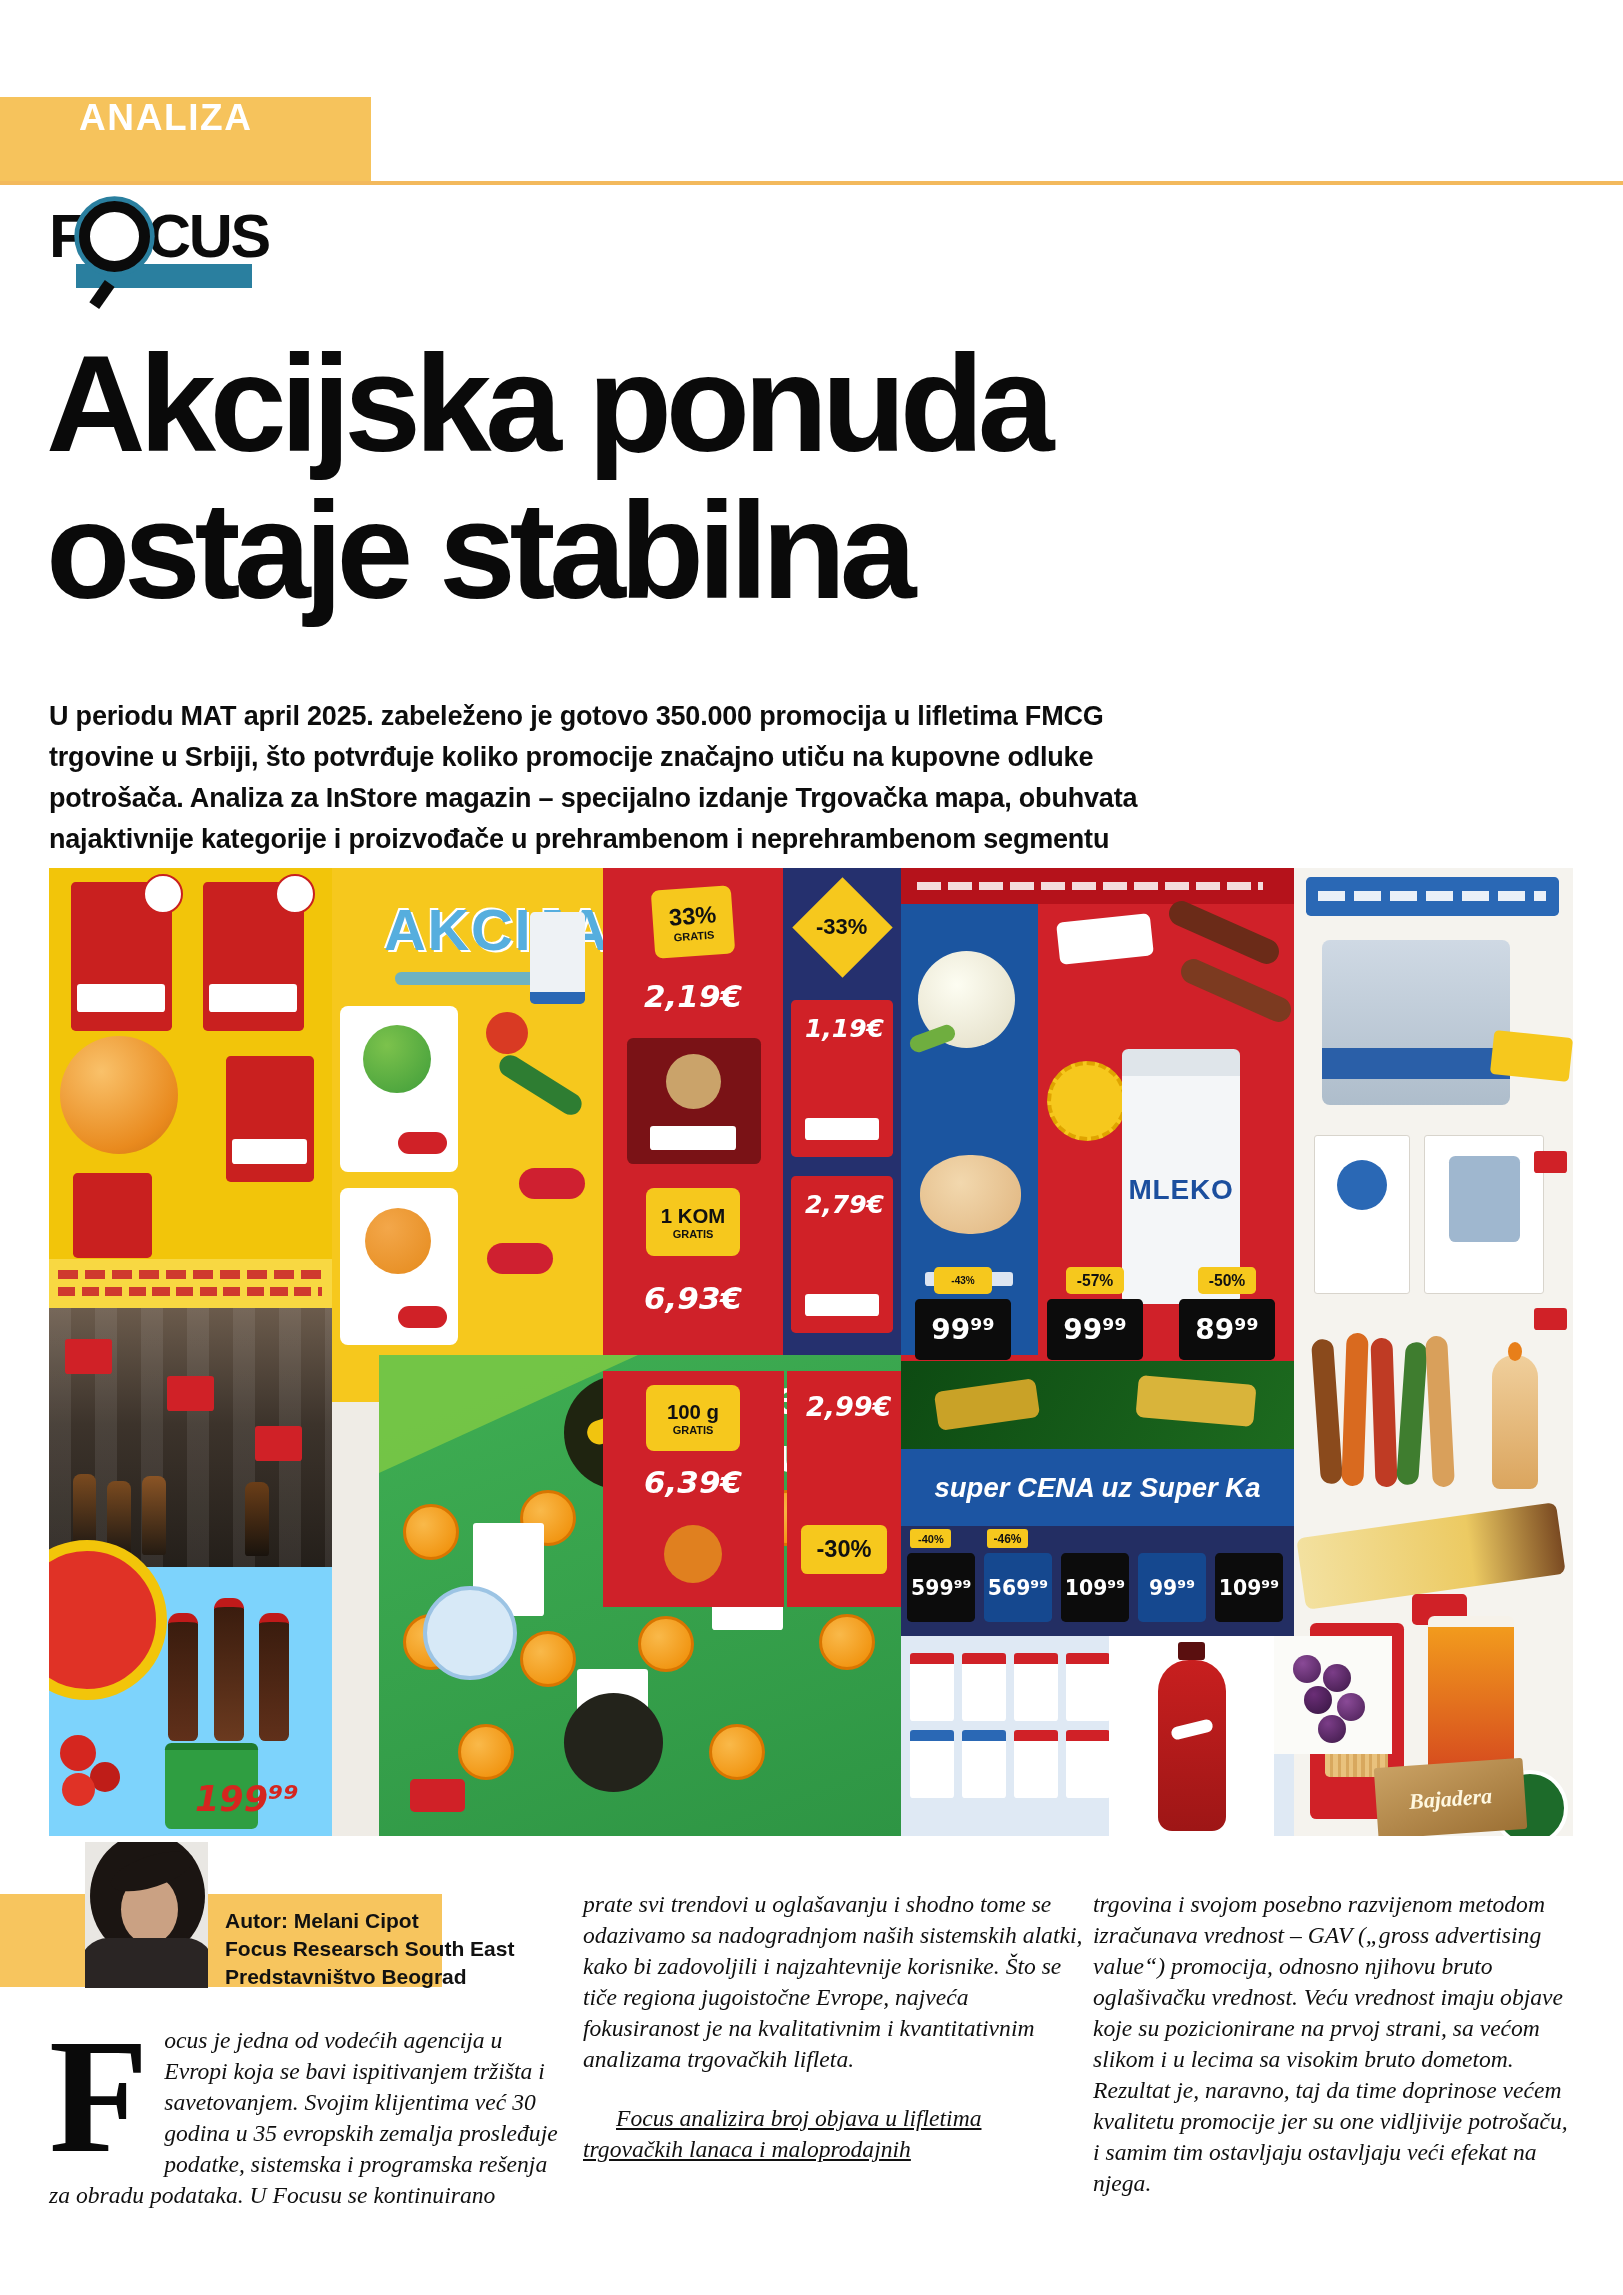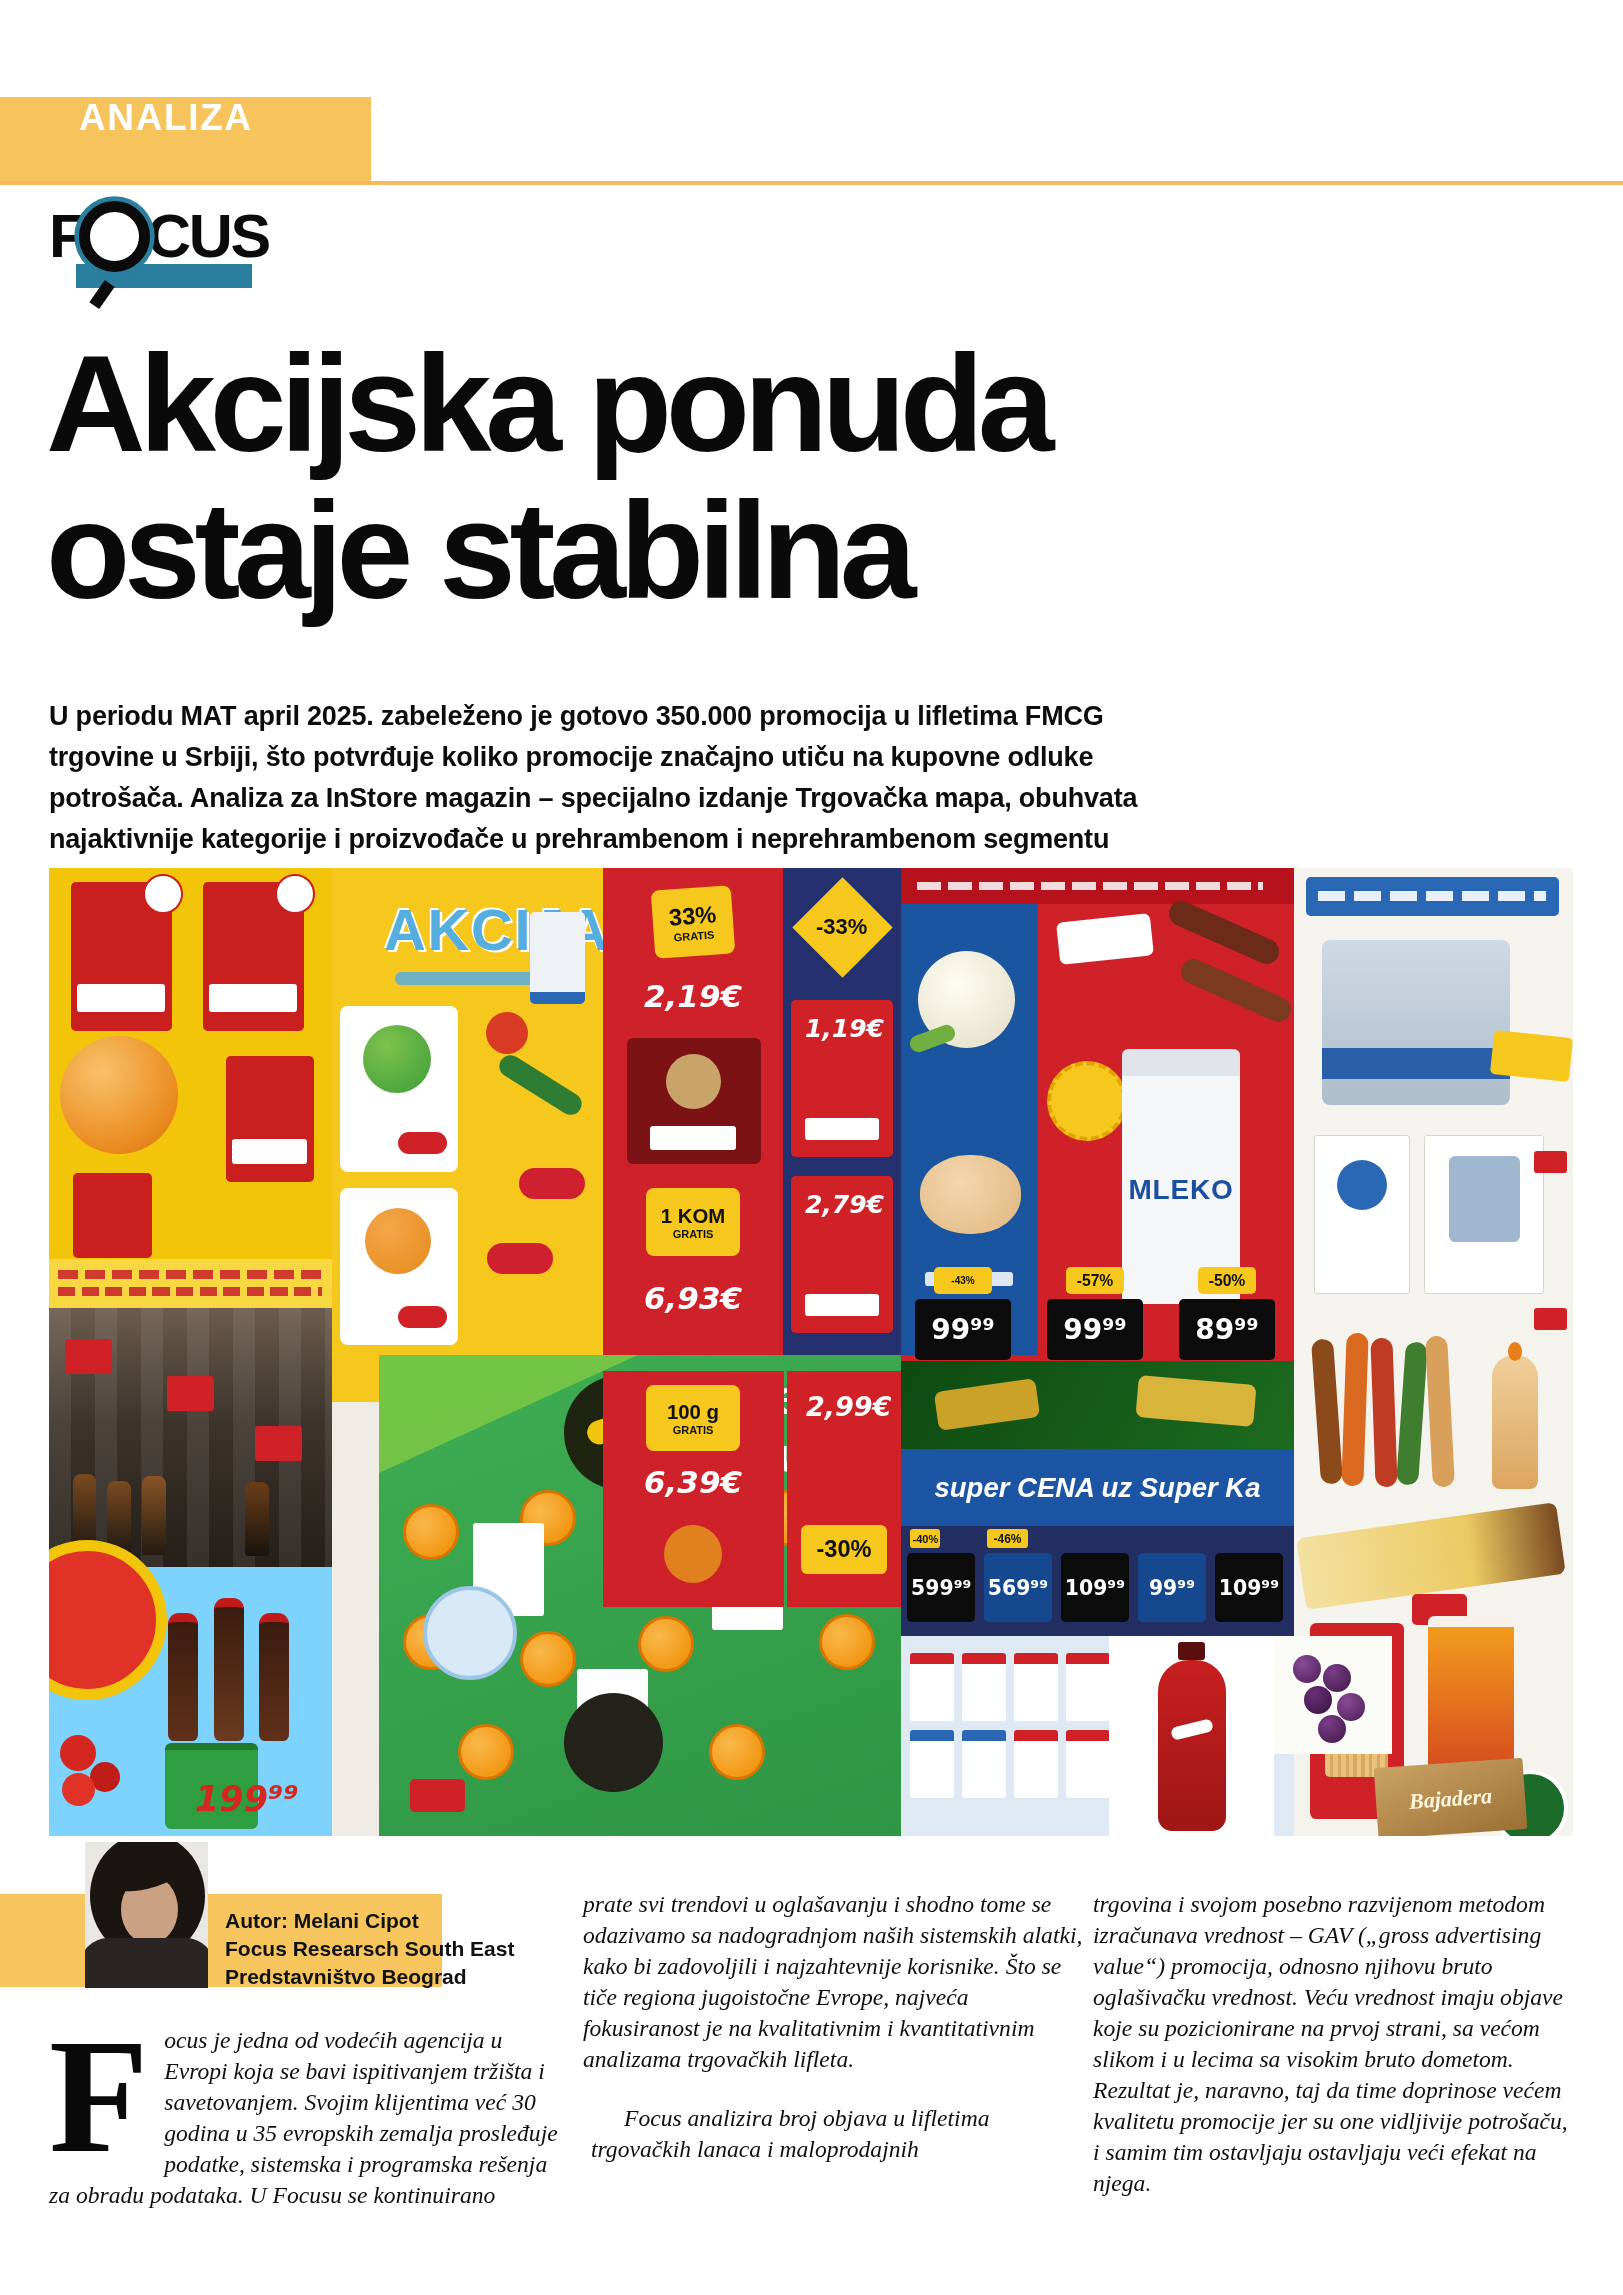--- a/index.html
+++ b/index.html
@@ -246,21 +246,21 @@
           </div>
       </div>
       <div class="cz" style="left:0;top:493px;width:393px;height:88px;background:linear-gradient(120deg,#0d4a12,#1d6b1f);">
         <div class="cz" style="left:35px;top:23.6px;width:102px;height:39px;border-radius:7.9px;background:#c9a227;transform:rotate(-8deg);"></div>
         <div class="cz" style="left:236px;top:19px;width:118px;height:42px;border-radius:7.9px;background:#d9b43a;transform:rotate(5deg);"></div>
       </div>
       <div class="cz" style="left:0;top:581px;width:393px;height:77px;background:#1c55a3;display:flex;align-items:center;justify-content:center;">
         <span style="font-size:27.5px;font-weight:700;font-style:italic;color:#ffffff;">super CENA uz Super Ka</span>
       </div>
       <div class="cz" style="left:0;top:658px;width:393px;height:110px;background:#232e63;">
-        <div class="badge-y cz" style="left:9.4px;top:3.1px;width:30px;height:19px;border-radius:3.1px;">
+        <div class="badge-y cz" style="left:9.4px;top:3.1px;width:41px;height:19px;border-radius:3.1px;">
             <span style="font-size:11px;">-40%</span>
           </div>
         <div class="badge-y cz" style="left:86px;top:3.1px;width:41px;height:19px;border-radius:3.1px;">
             <span style="font-size:12px;">-46%</span>
           </div>
         <div class="tag-k cz" style="left:6.3px;top:27px;width:68px;height:69px;font-size:20.4px;">
             <span>599⁹⁹</span>
           </div>
         <div class="tag-k cz" style="left:83px;top:27px;width:68px;height:69px;font-size:20.4px;background:#15488f;">
             <span>569⁹⁹</span>
@@ -350,21 +350,21 @@
     <div>Focus Researsch South East</div>
     <div>Predstavništvo Beograd</div>
   </div>
 
   <div class="bodycol" style="left:49px;top:2025px;width:514px;">
     <span class="dropcap">F</span>
     <span>ocus je jedna od vodećih agencija u Evropi koja se bavi ispitivanjem tržišta i savetovanjem. Svojim klijentima već 30 godina u 35 evropskih zemalja prosleđuje podatke, sistemska i programska rešenja za obradu podataka. U Focusu se kontinuirano</span>
   </div>
   <div class="bodycol" style="left:583px;top:1889px;width:503px;">
     <p style="margin:0;">prate svi trendovi u oglašavanju i shodno tome se odazivamo sa nadogradnjom naših sistemskih alatki, kako bi zadovoljili i najzahtevnije korisnike. Što se tiče regiona jugoistočne Evrope, najveća fokusiranost je na kvalitativnim i kvantitativnim analizama trgovačkih lifleta.</p>
-    <p class="indent" style="margin:28px 0 0 8px;">Focus analizira broj objava u lifletima trgovačkih lanaca i maloprodajnih</p>
+    <p class="indent" style="margin:28px 0 0 0;text-decoration:underline;">Focus analizira broj objava u lifletima trgovačkih lanaca i maloprodajnih</p>
   </div>
   <div class="bodycol" style="left:1093px;top:1889px;width:485px;">
     <p style="margin:0;">trgovina i svojom posebno razvijenom metodom izračunava vrednost – GAV („gross advertising value“) promocija, odnosno njihovu bruto oglašivačku vrednost. Veću vrednost imaju objave koje su pozicionirane na prvoj strani, sa većom slikom i u lecima sa visokim bruto dometom. Rezultat je, naravno, taj da time doprinose većem kvalitetu promocije jer su one vidljivije potrošaču, i samim tim ostavljaju ostavljaju veći efekat na njega.</p>
   </div>
 
 
 </div>
 
 
 </body></html>

